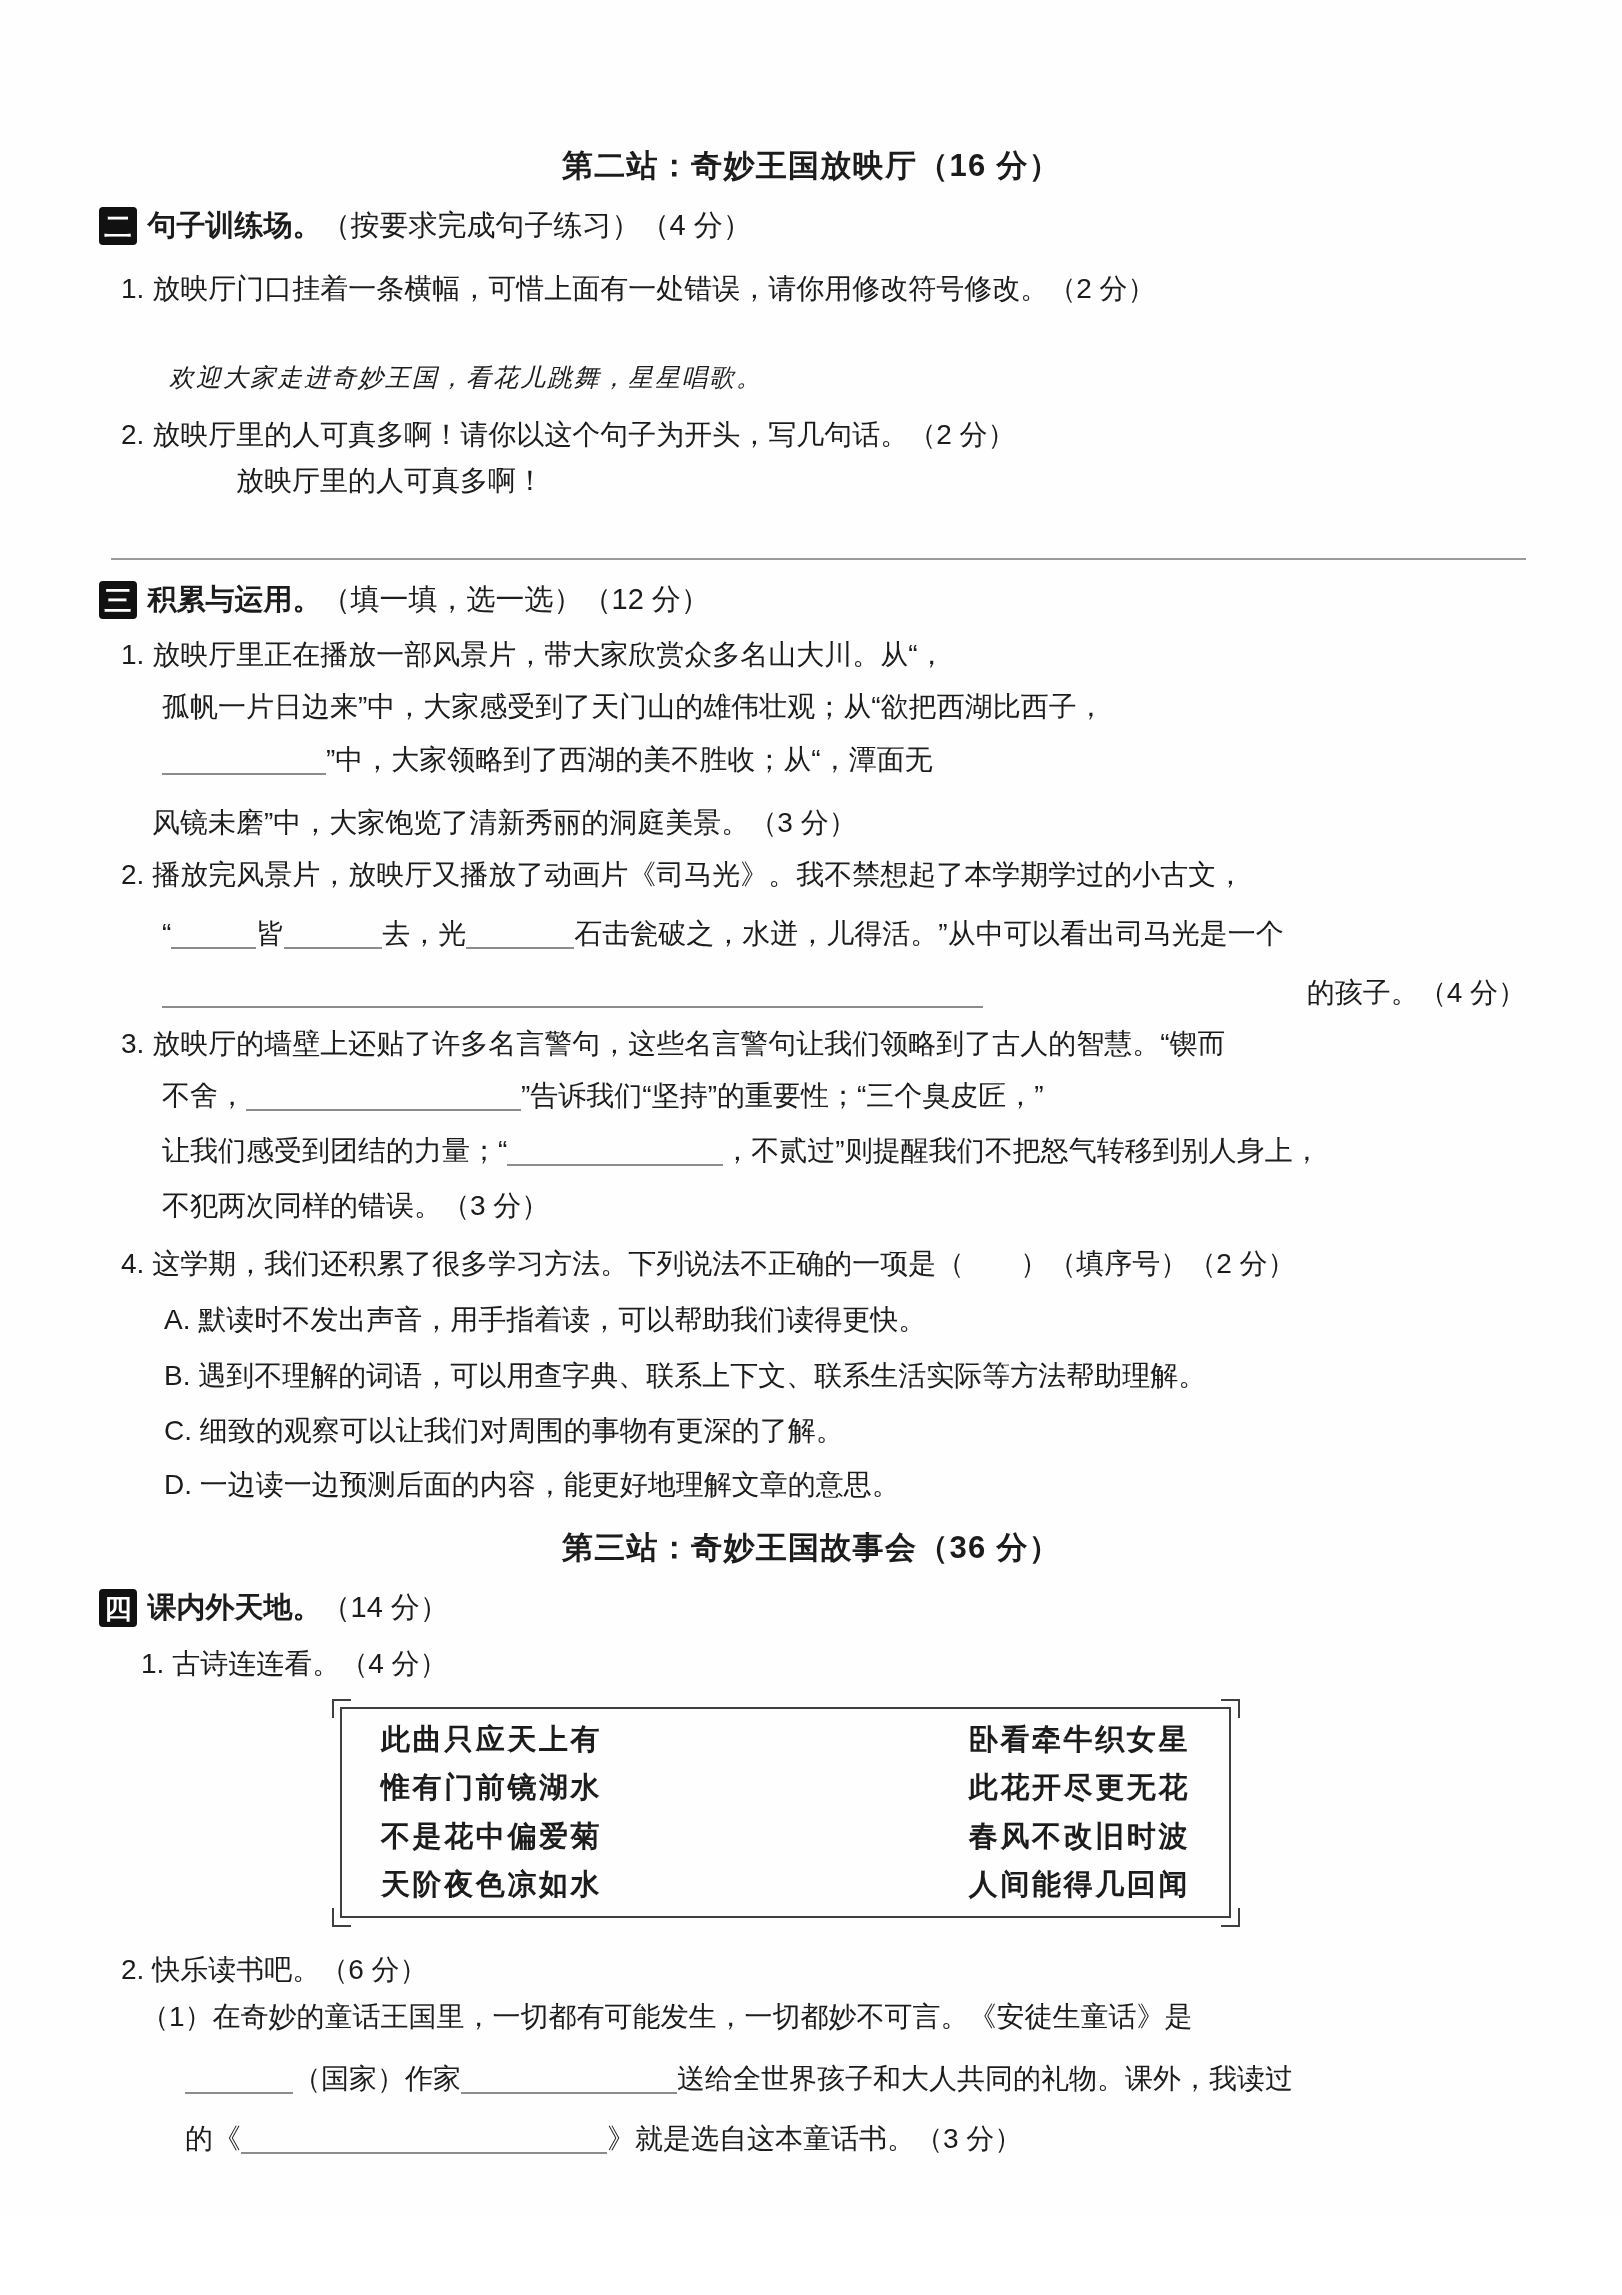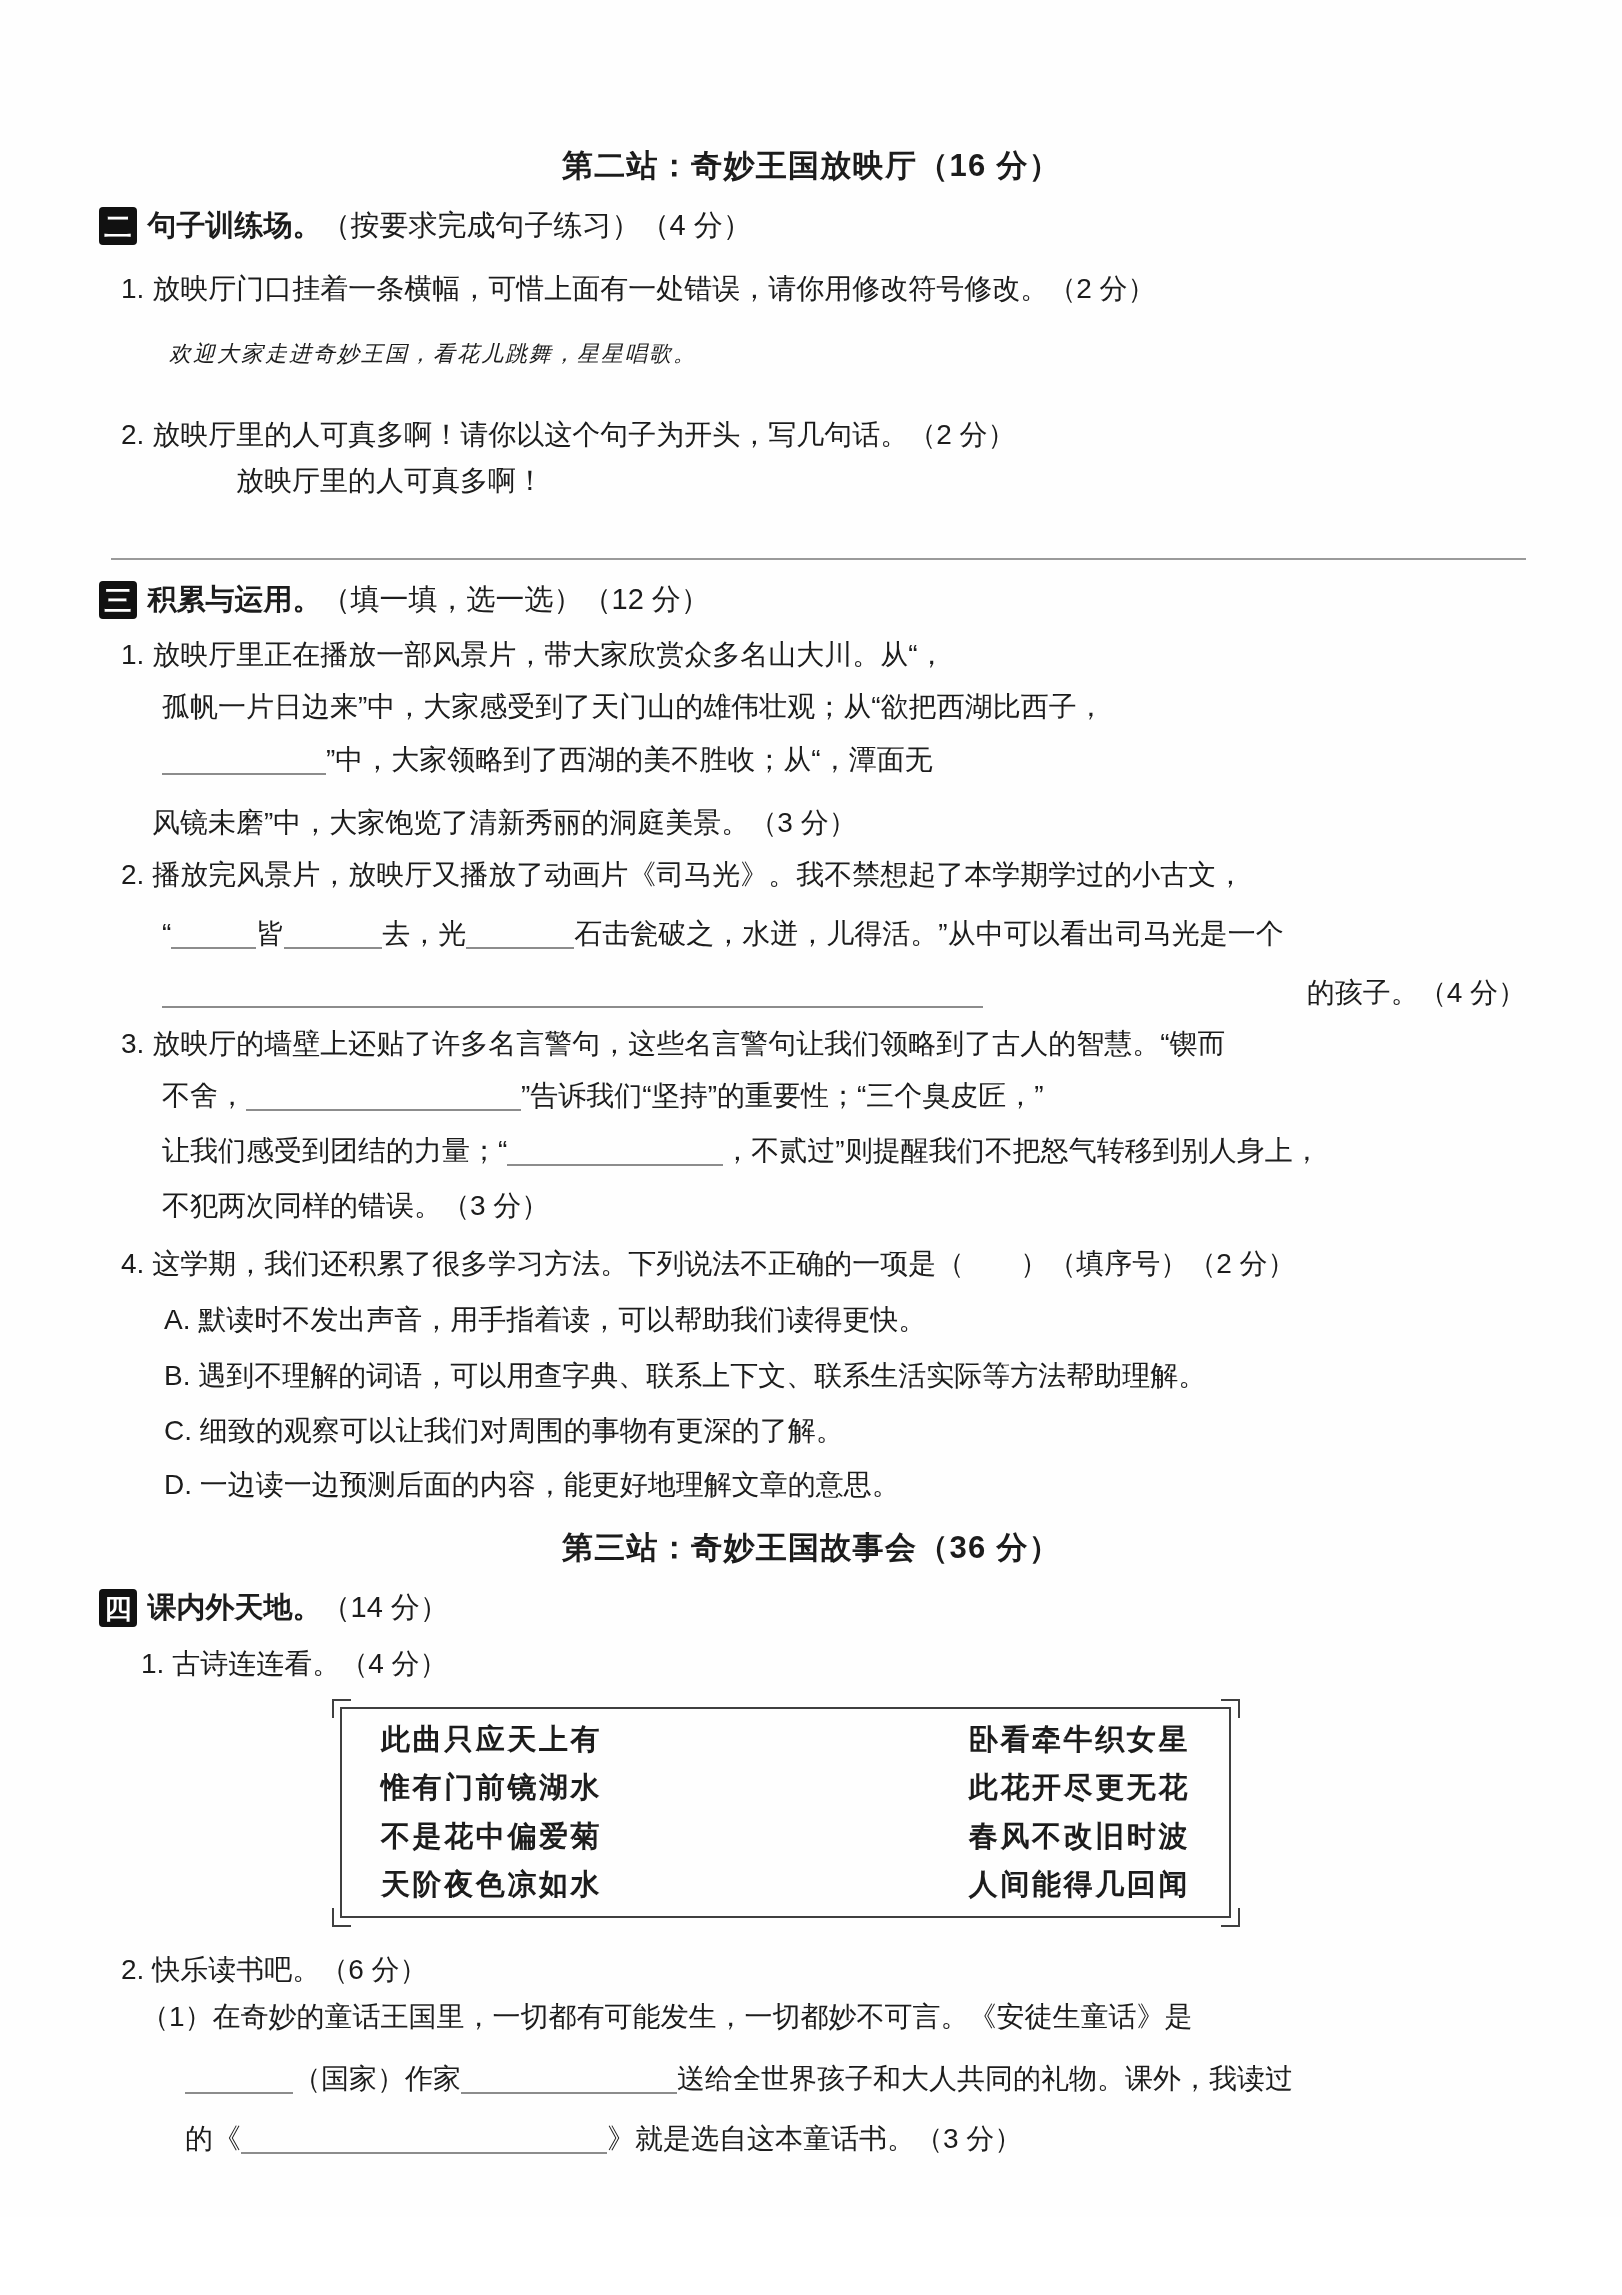--- a/index.html
+++ b/index.html
@@ -50,22 +50,23 @@
     margin-bottom:2.6px;
   }
   .grow{flex:1 1 auto;}
   .writing-line{
     position:absolute;
     border-bottom:2px solid #9a9a9a;
     height:0;
   }
   .banner-text{
     font-style:italic;
-    font-size:22px;
+    font-size:25px;
     letter-spacing:2px;
+    margin-top:24px;
   }
   .poem-box{
     position:absolute;
     left:340px;top:1707px;
     width:891px;height:211px;
     border:2px solid #3f3f3f;
     box-sizing:border-box;
     display:flex;
     flex-direction:column;
     justify-content:space-around;

